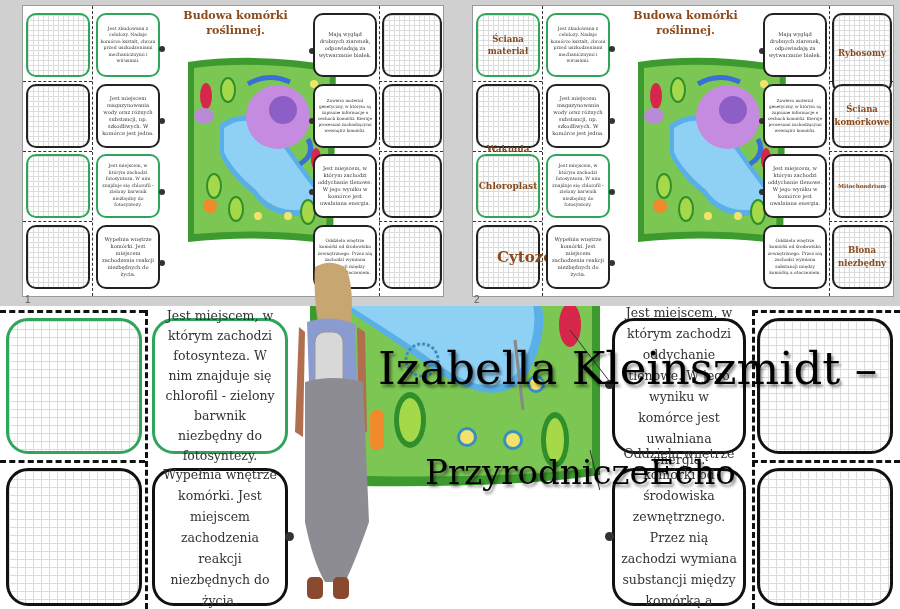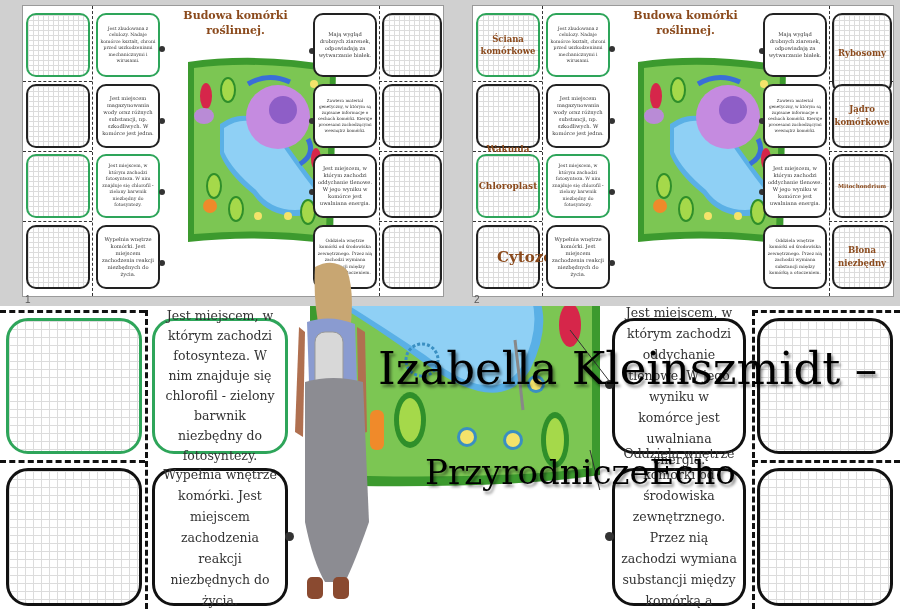--- a/index.html
+++ b/index.html
@@ -181,21 +181,21 @@
     <div class="vdash" style="left:69px;top:0;height:290px;"></div>
     <div class="vdash" style="left:356px;top:0;height:290px;"></div>
     <div class="hdash" style="left:0;top:75px;width:69px;"></div>
     <div class="hdash" style="left:0;top:145px;width:69px;"></div>
     <div class="hdash" style="left:0;top:215px;width:69px;"></div>
     <div class="hdash" style="left:356px;top:75px;width:64px;"></div>
     <div class="hdash" style="left:356px;top:145px;width:64px;"></div>
     <div class="hdash" style="left:356px;top:215px;width:64px;"></div>
 
     <div class="box grid g" style="left:3px;top:7px;width:64px;height:64px;background-size:5px 5px;">
-        <div class="term" style="width:100%;height:100%;font-size:8.5px;line-height:12px;">Ściana komórkowe</div>
+        <div class="term" style="width:100%;height:100%;font-size:8.5px;line-height:12px;">Ściana materiał</div>
       </div>
     <div class="box grid k" style="left:3px;top:78px;width:64px;height:64px;background-size:5px 5px;">
         <div class="term" style="width:100%;height:100%;font-size:9px;line-height:14px;margin-top:40px;">Wakuola (wodniczka)</div>
       </div>
     <div class="box grid g" style="left:3px;top:148px;width:64px;height:64px;background-size:5px 5px;">
         <div class="term" style="width:100%;height:100%;font-size:9px;">Chloroplast</div>
       </div>
     <div class="box grid k" style="left:3px;top:219px;width:64px;height:64px;background-size:5px 5px;">
         <div class="term" style="width:100%;height:100%;font-size:15px;padding-left:20px;">Cytozol</div>
       </div>
@@ -254,21 +254,21 @@
         <span>Jest miejscem, w którym zachodzi oddychanie tlenowe. W jego wyniku w komórce jest uwalniana energia.</span>
       </div>
     <div class="box desc k" style="left:290px;top:219px;width:64px;height:64px;font-size:4.4px;line-height:6.5px;padding:2px;">
         <span>Oddziela wnętrze komórki od środowiska zewnętrznego. Przez nią zachodzi wymiana substancji między komórką a otoczeniem.</span>
       </div>
 
     <div class="box grid k" style="left:359px;top:7px;width:60px;height:80px;background-size:5px 5px;">
         <div class="term" style="width:100%;height:100%;font-size:8.5px;">Rybosomy</div>
       </div>
     <div class="box grid k" style="left:359px;top:78px;width:60px;height:64px;background-size:5px 5px;">
-        <div class="term" style="width:100%;height:100%;font-size:8.5px;line-height:13px;">Jądro komórkowe</div>
+        <div class="term" style="width:100%;height:100%;font-size:8.5px;line-height:13px;">Ściana komórkowe</div>
       </div>
     <div class="box grid k" style="left:359px;top:148px;width:60px;height:64px;background-size:5px 5px;">
         <div class="term" style="width:100%;height:100%;font-size:5.5px;">Mitochondrium</div>
       </div>
     <div class="box grid k" style="left:359px;top:219px;width:60px;height:64px;background-size:5px 5px;">
         <div class="term" style="width:100%;height:100%;font-size:8.5px;line-height:13px;">Błona niezbędny</div>
       </div>
   </div>
   <div class="slide-num" style="left:474px;top:294px;">2</div>
 </div>

